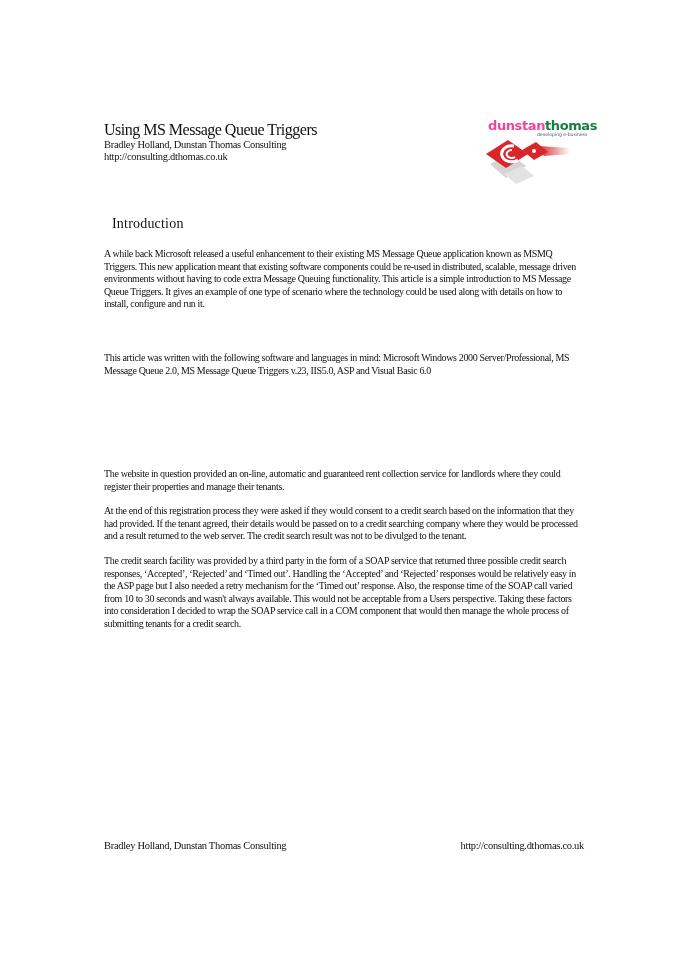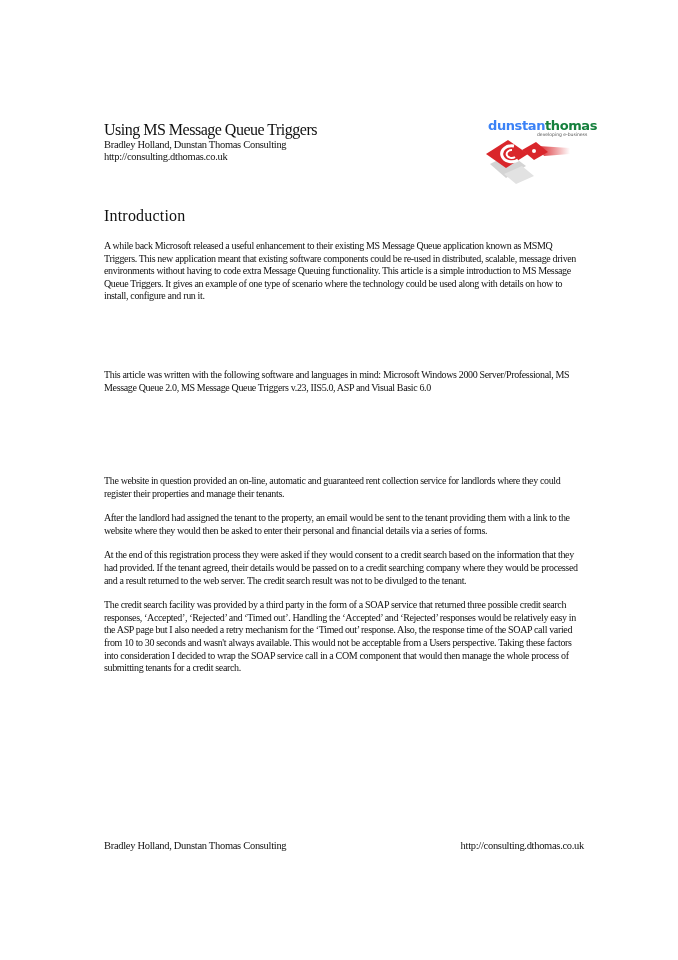--- a/index.html
+++ b/index.html
@@ -48,21 +48,21 @@
     .logo-word {
       position: absolute;
       left: 6px;
       top: 0;
       font-family: "DejaVu Sans", "Liberation Sans", sans-serif;
       font-weight: bold;
       font-size: 13px;
       letter-spacing: -0.4px;
       white-space: nowrap;
     }
-    .logo-word .w1 { color: #3b82f6; }
+    .logo-word .w1 { color: #ec4899; }
     .logo-word .w2 { color: #15803d; }
     .logo-tag {
       position: absolute;
       left: 55px;
       top: 14px;
       font-family: "DejaVu Sans", "Liberation Sans", sans-serif;
       font-size: 4.5px;
       color: #555;
       white-space: nowrap;
     }
@@ -70,24 +70,24 @@
       position: absolute;
       left: 0;
       top: 18px;
     }
     .section {
       position: absolute;
       left: 100px;
       width: 480px;
     }
     .section-heading {
-      font-size: 16px;
+      font-size: 14px;
       line-height: 14px;
       letter-spacing: 0.2px;
-      margin: 0;
+      margin: 8px;
       font-weight: normal;
     }
     .para {
       font-size: 10px;
       line-height: 12.6px;
       letter-spacing: -0.35px;
       margin: 0;
       text-align: left;
     }
     .footer-left {
@@ -143,26 +143,25 @@
       <circle cx="52" cy="15" r="2" fill="#ffffff"></circle>
     </svg>
   </div>
 
   <div class="section" style="top:209px;">
     <h2 class="section-heading">Introduction</h2>
     <p class="para" style="margin-top:17px;">A while back Microsoft released a useful enhancement to their existing MS Message Queue application known as MSMQ Triggers. This new application meant that existing software components could be re-used in distributed, scalable, message driven environments without having to code extra Message Queuing functionality.  This article is a simple introduction to MS Message Queue Triggers. It gives an example of one type of scenario where the technology could be used along with details on how to install, configure and run it.</p>
   </div>
 
   <div class="section" style="top:352px;">
-    <p class="para" style="margin-top:17px;">This article was written with the following software and languages in mind: Microsoft Windows 2000 Server/Professional, MS Message Queue 2.0, MS Message Queue Triggers v.23, IIS5.0, ASP and Visual Basic 6.0</p>
+    <p class="para" style="">This article was written with the following software and languages in mind: Microsoft Windows 2000 Server/Professional, MS Message Queue 2.0, MS Message Queue Triggers v.23, IIS5.0, ASP and Visual Basic 6.0</p>
   </div>
 
   <div class="section" style="top:455px;">
-    <p class="para" style="margin-top:20px;">The website in question provided an on-line, automatic and guaranteed rent collection service for landlords where they could register their properties and manage their tenants.</p>
-    <p class="para" style="margin-top:12px;">After the landlord had assigned the tenant to the property, an email would be sent to the tenant providing them with a link to the website where they would then be asked to enter their personal and financial details via a series of forms.</p>
+    <p class="para" style="margin-top:13px;">The website in question provided an on-line, automatic and guaranteed rent collection service for landlords where they could register their properties and manage their tenants.</p>
     <p class="para" style="margin-top:12px;">At the end of this registration process they were asked if they would consent to a credit search based on the information that they had provided.  If the tenant agreed, their details would be passed on to a credit searching company where they would be processed and a result returned to the web server.  The credit search result was not to be divulged to the tenant.</p>
     <p class="para" style="margin-top:12px;">The credit search facility was provided by a third party in the form of a SOAP service that returned three possible credit search responses, ‘Accepted’, ‘Rejected’ and ‘Timed out’. Handling the ‘Accepted’ and ‘Rejected’ responses would be relatively easy in the ASP page but I also needed a retry mechanism for the ‘Timed out’ response.  Also, the response time of the SOAP call varied from 10 to 30 seconds and wasn't always available.  This would not be acceptable from a Users perspective.  Taking these factors into consideration I decided to wrap the SOAP service call in a COM component that would then manage the whole process of submitting tenants for a credit search.</p>
   </div>
 
   <div class="footer-left">Bradley Holland, Dunstan Thomas Consulting</div>
   <div class="footer-right">http://consulting.dthomas.co.uk</div>
 
 </div>
 
 </body></html>

